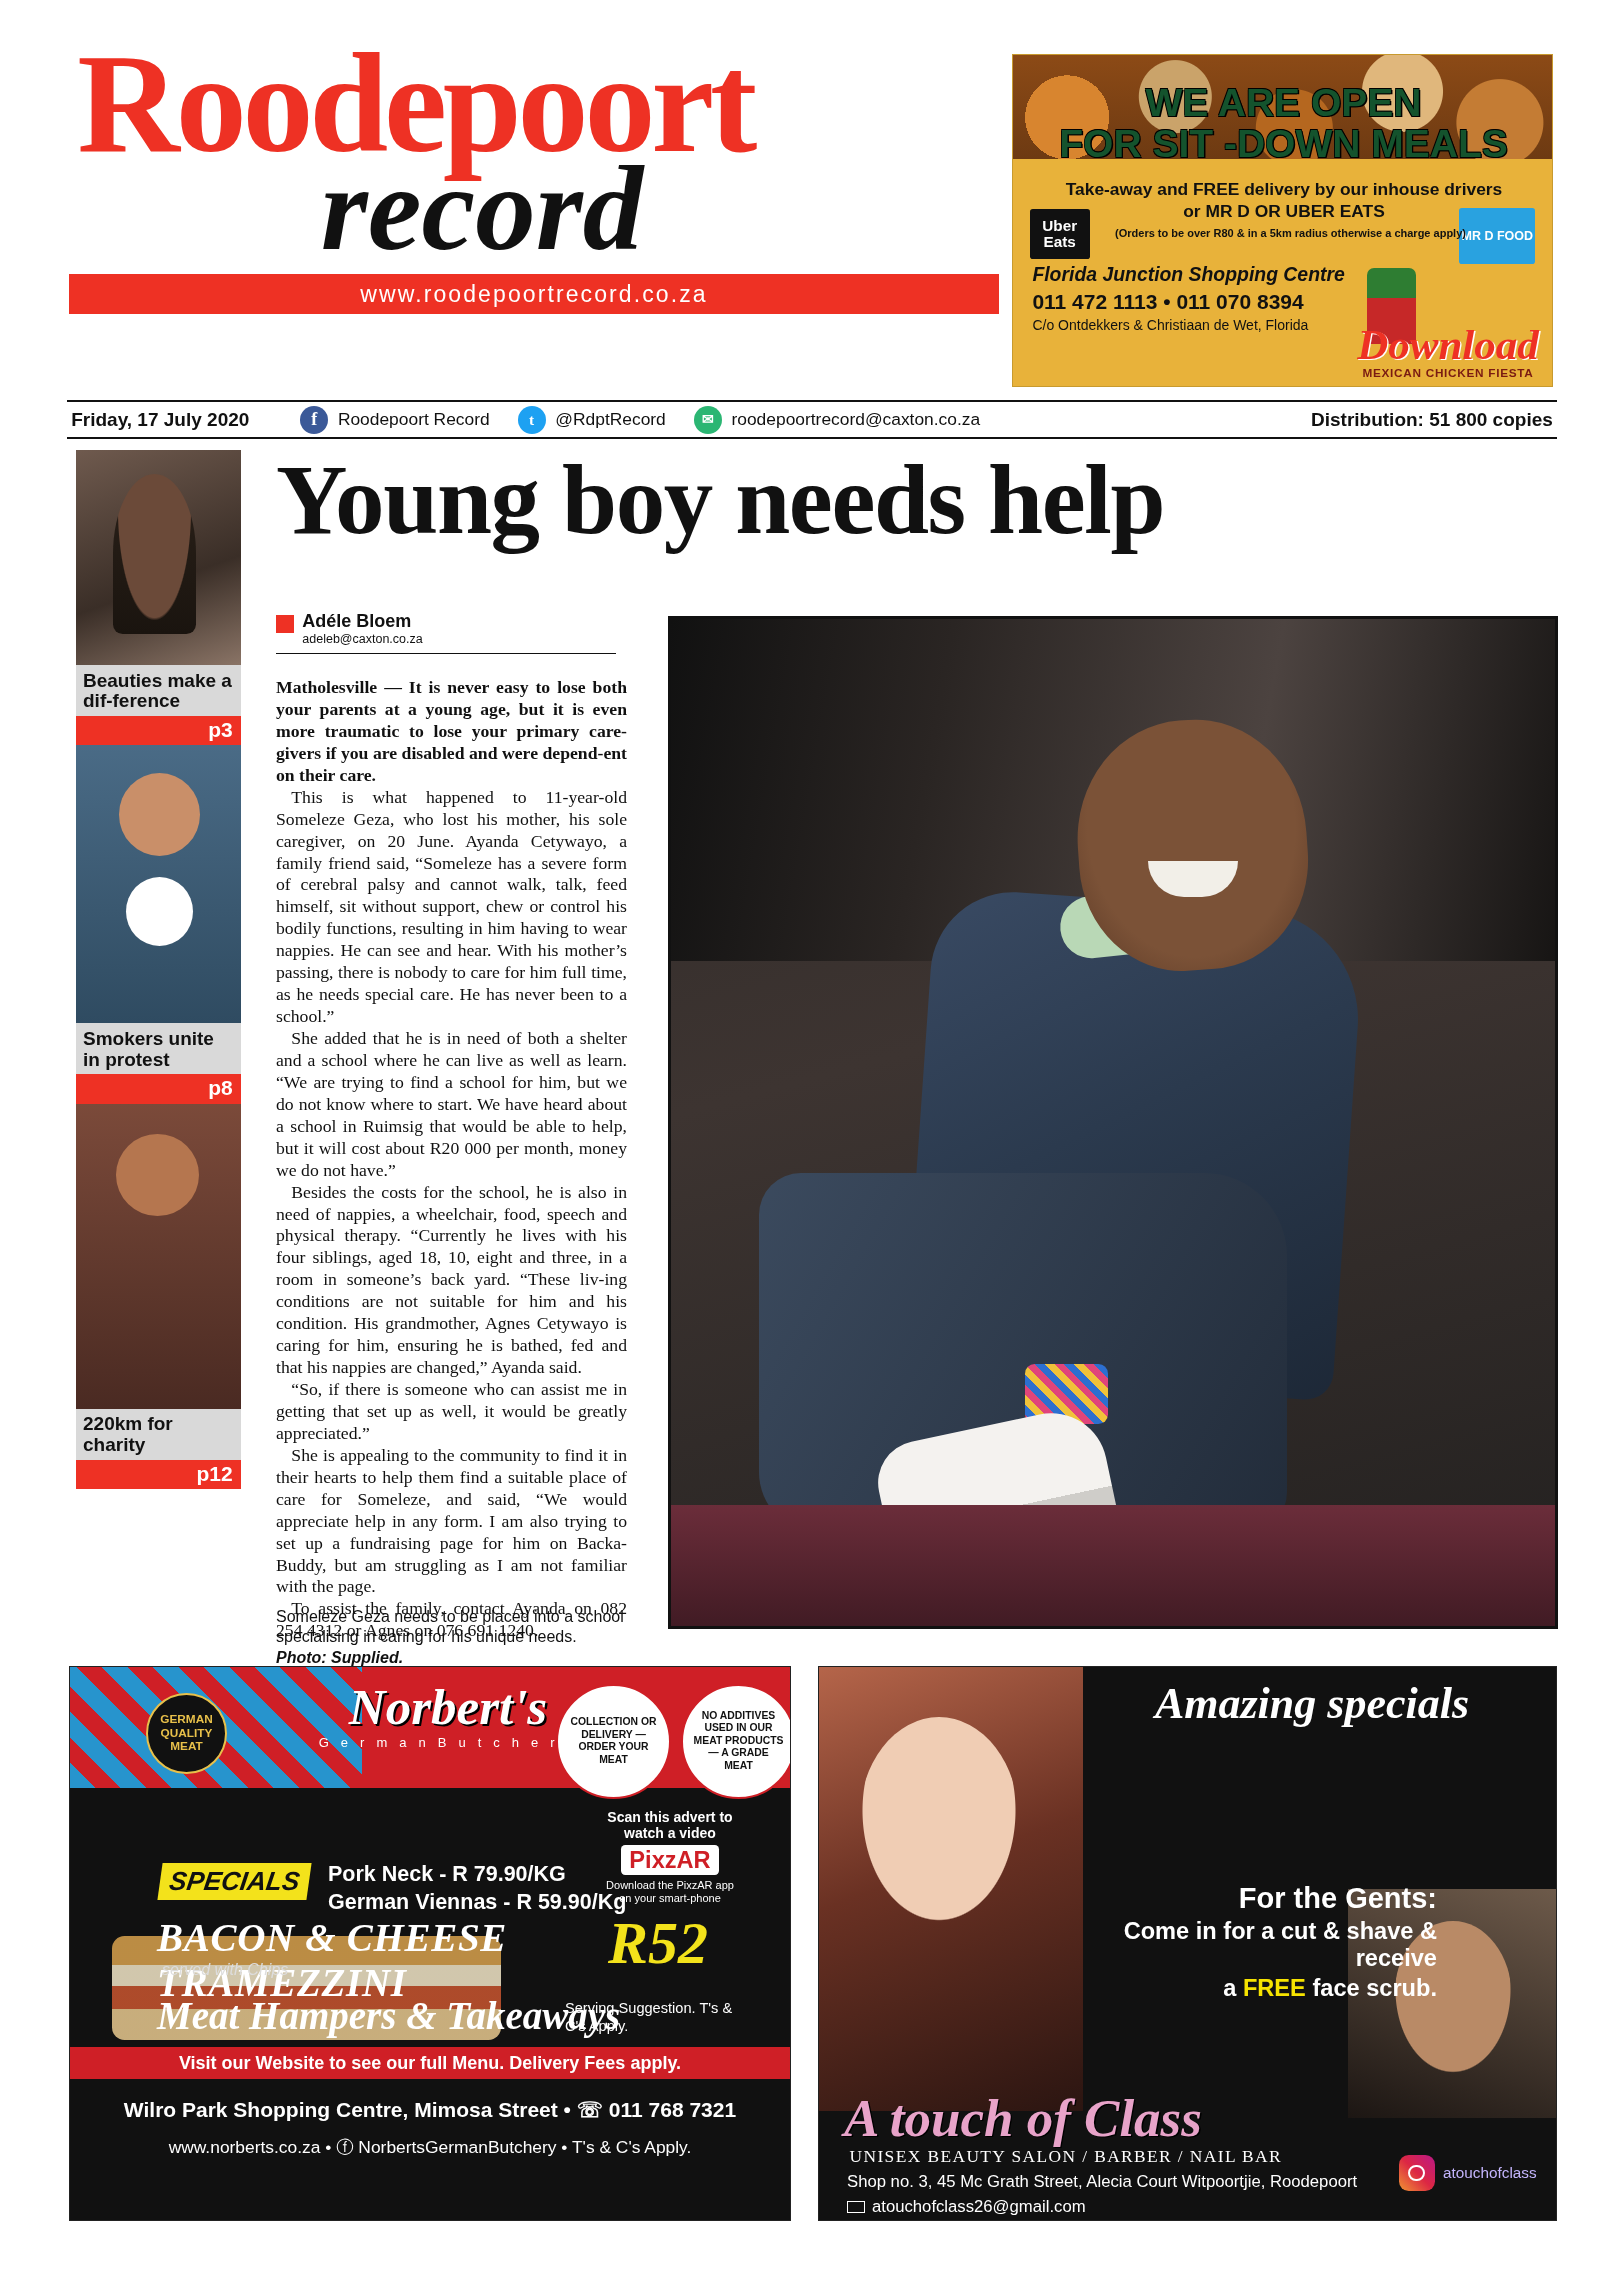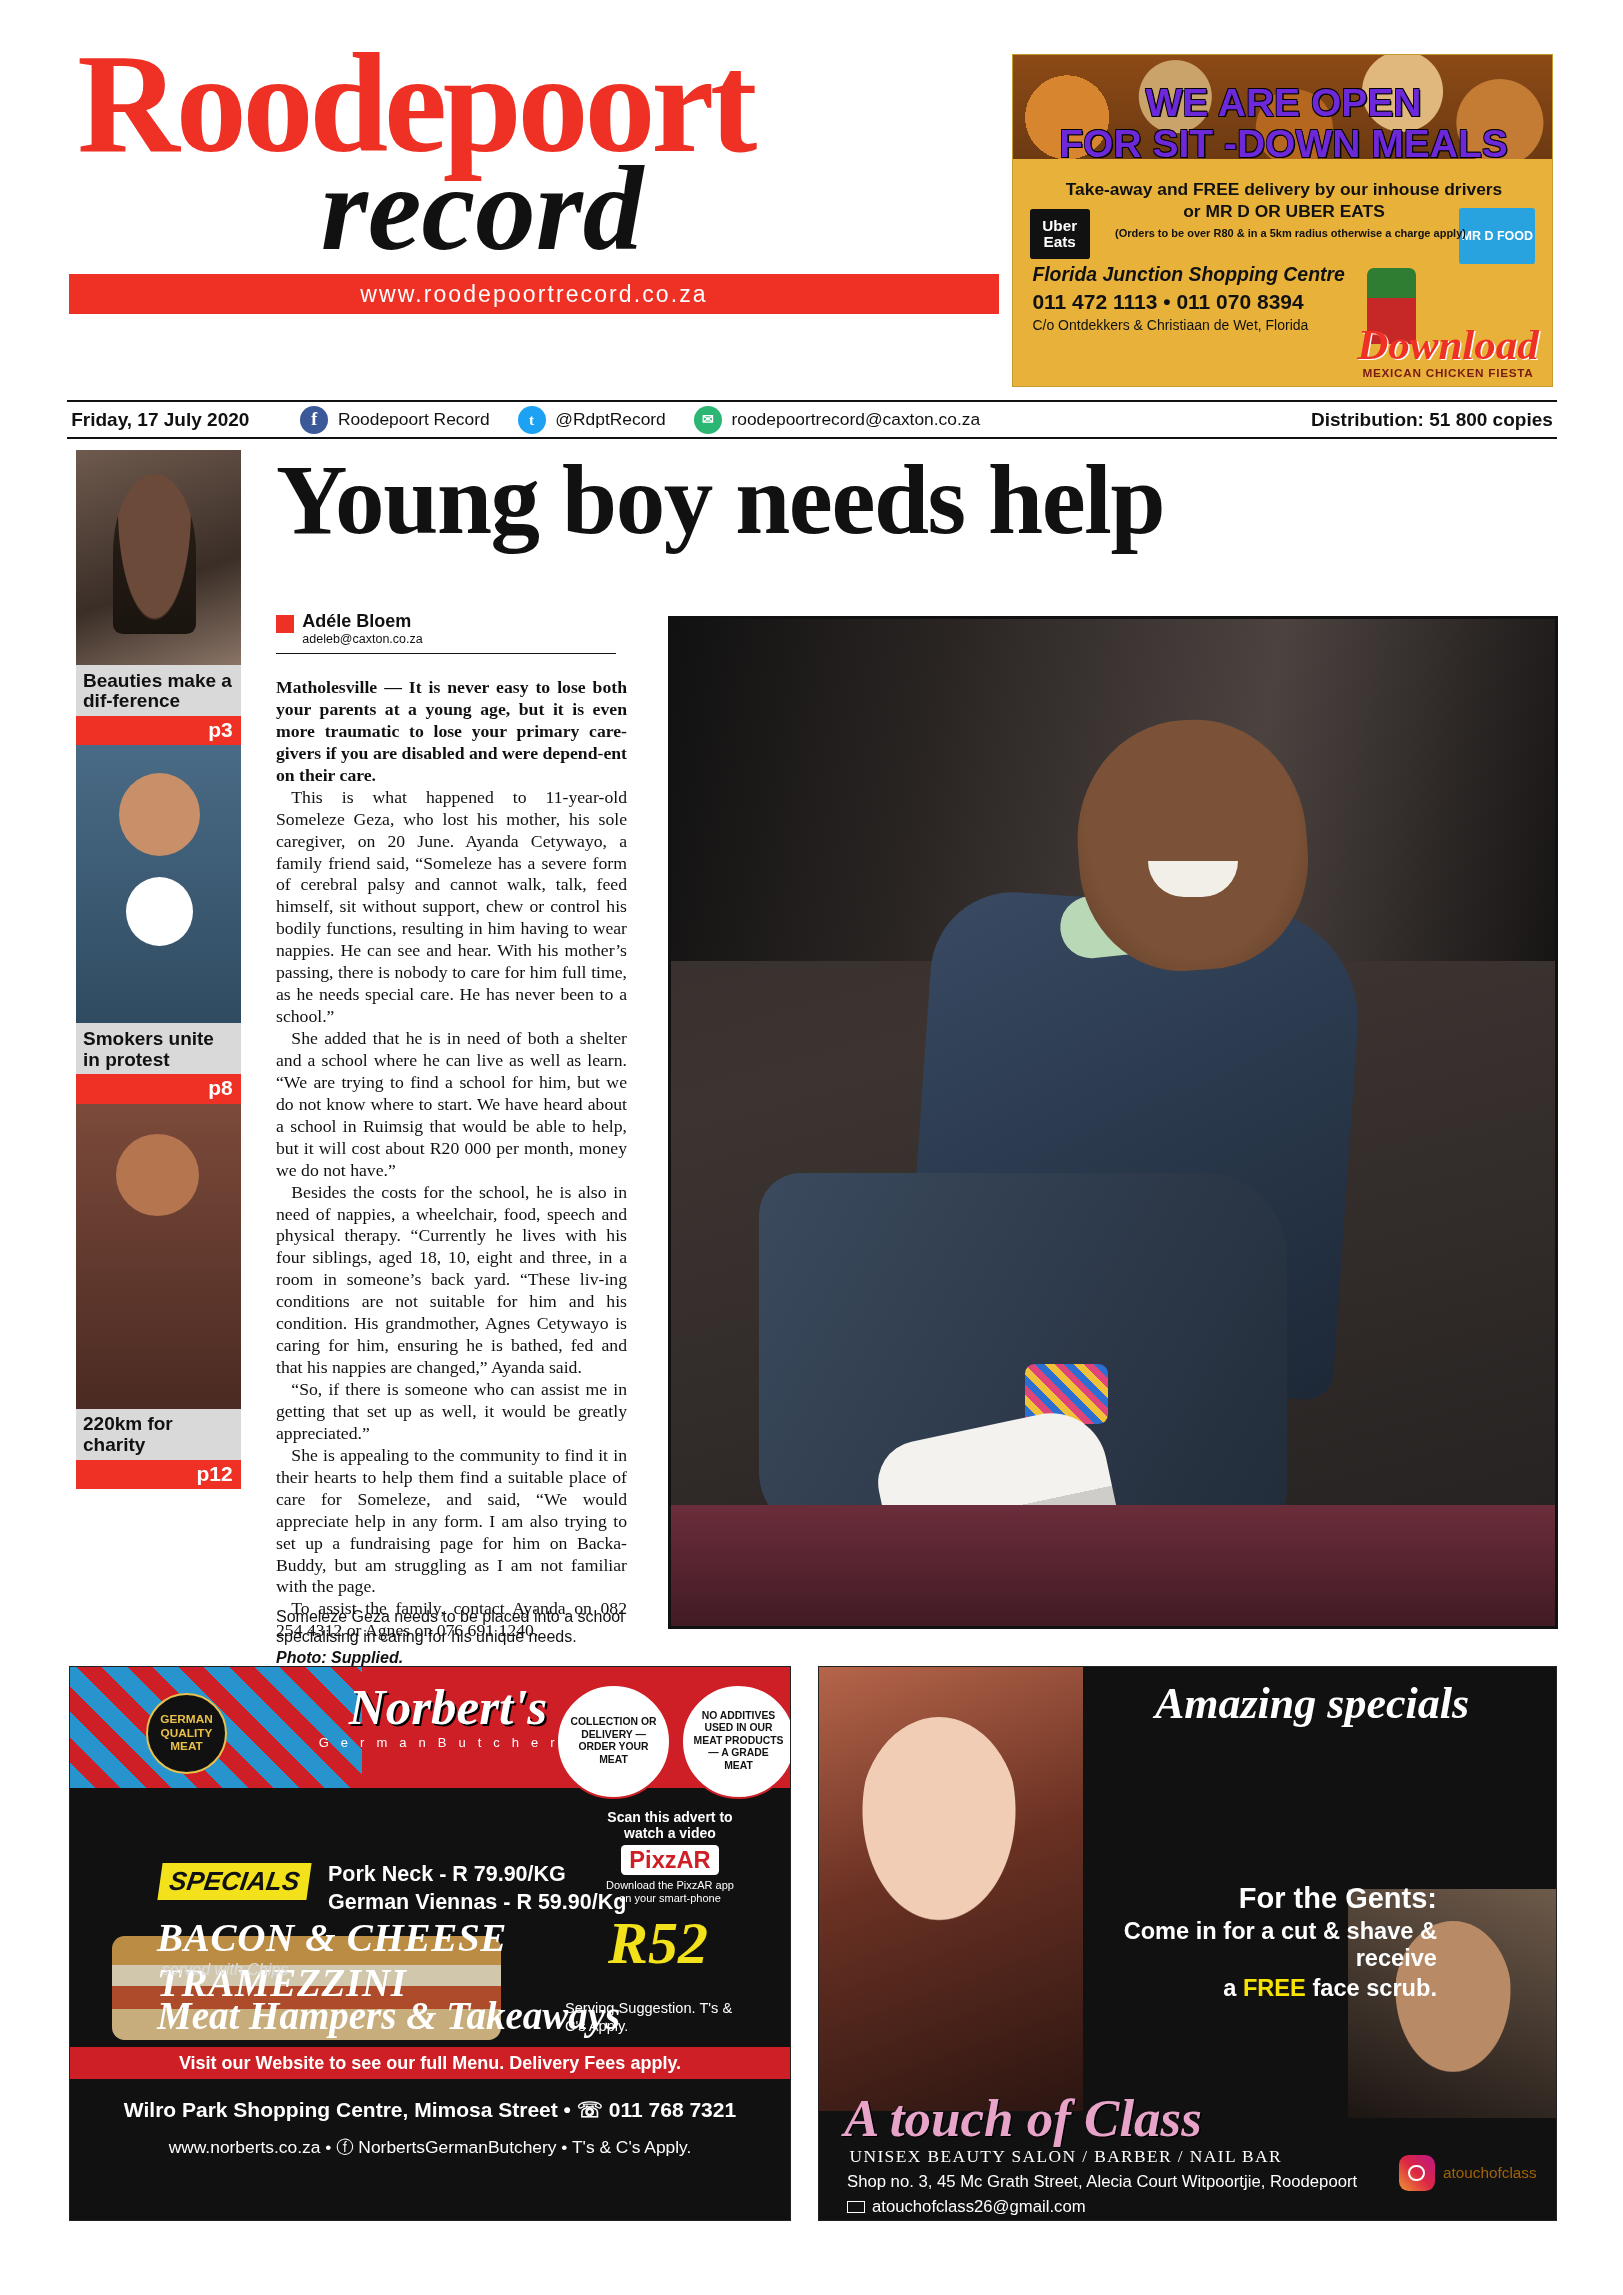--- a/index.html
+++ b/index.html
@@ -65,21 +65,21 @@
       radial-gradient(circle at 10% 60%, #d8852f 0 42px, rgba(0,0,0,0) 42px),
       radial-gradient(circle at 30% 40%, #caa36a 0 36px, rgba(0,0,0,0) 37px),
       radial-gradient(circle at 52% 70%, #b5671f 0 38px, rgba(0,0,0,0) 39px),
       radial-gradient(circle at 72% 35%, #e0b77c 0 40px, rgba(0,0,0,0) 41px),
       radial-gradient(circle at 90% 65%, #c47c34 0 43px, rgba(0,0,0,0) 44px),
       linear-gradient(#8c4a16,#6d3a12);
   }
   .topad-head {
     position:absolute; left:12.5px; top:28px; width:516px;
     text-align:center;
-    color:#6d28d9;
+    color:#14532d;
     font-weight:bold;
     font-size:39px;
     line-height:1.04;
     text-shadow:1.4px 1.4px 0 #000, -0.7px -0.7px 0 #000, 0.7px -0.7px 0 #000, -0.7px 0.7px 0 #000;
   }
   .topad-sub {
     position:absolute; left:7px; top:124px; width:528px;
     text-align:center; color:#111; font-weight:bold; font-size:17.4px; line-height:1.25;
   }
   .topad-fine {
@@ -404,21 +404,21 @@
     font-family:"Liberation Serif", serif; font-size:17.4px; color:#fff; letter-spacing:1.4px;
   }
   .tc-addr {
     position:absolute; left:28px; top:505px; width:569px; color:#fff; font-size:16.7px;
   }
   .tc-mail {
     position:absolute; left:28px; top:530px; width:569px; color:#fff; font-size:16.7px;
   }
   .tc-ig {
     position:absolute; right:19.4px; bottom:29px; display:flex; align-items:center; gap:8.3px;
-    color:#a16207; font-size:15.3px;
+    color:#c4b5fd; font-size:15.3px;
   }
   .ig-box {
     width:36px; height:36px; border-radius:9.7px;
     background:linear-gradient(45deg,#f09433,#dc2743,#bc1888);
     display:flex; align-items:center; justify-content:center;
   }
   .ig-box i { display:block; width:16.7px; height:16.7px; border:2.1px solid #fff; border-radius:50%; }
   .tc-envelope { display:inline-block; width:18px; height:12.5px; border:1.4px solid #fff; margin-right:7px; vertical-align:-1.4px;}
 </style>
 </head>

